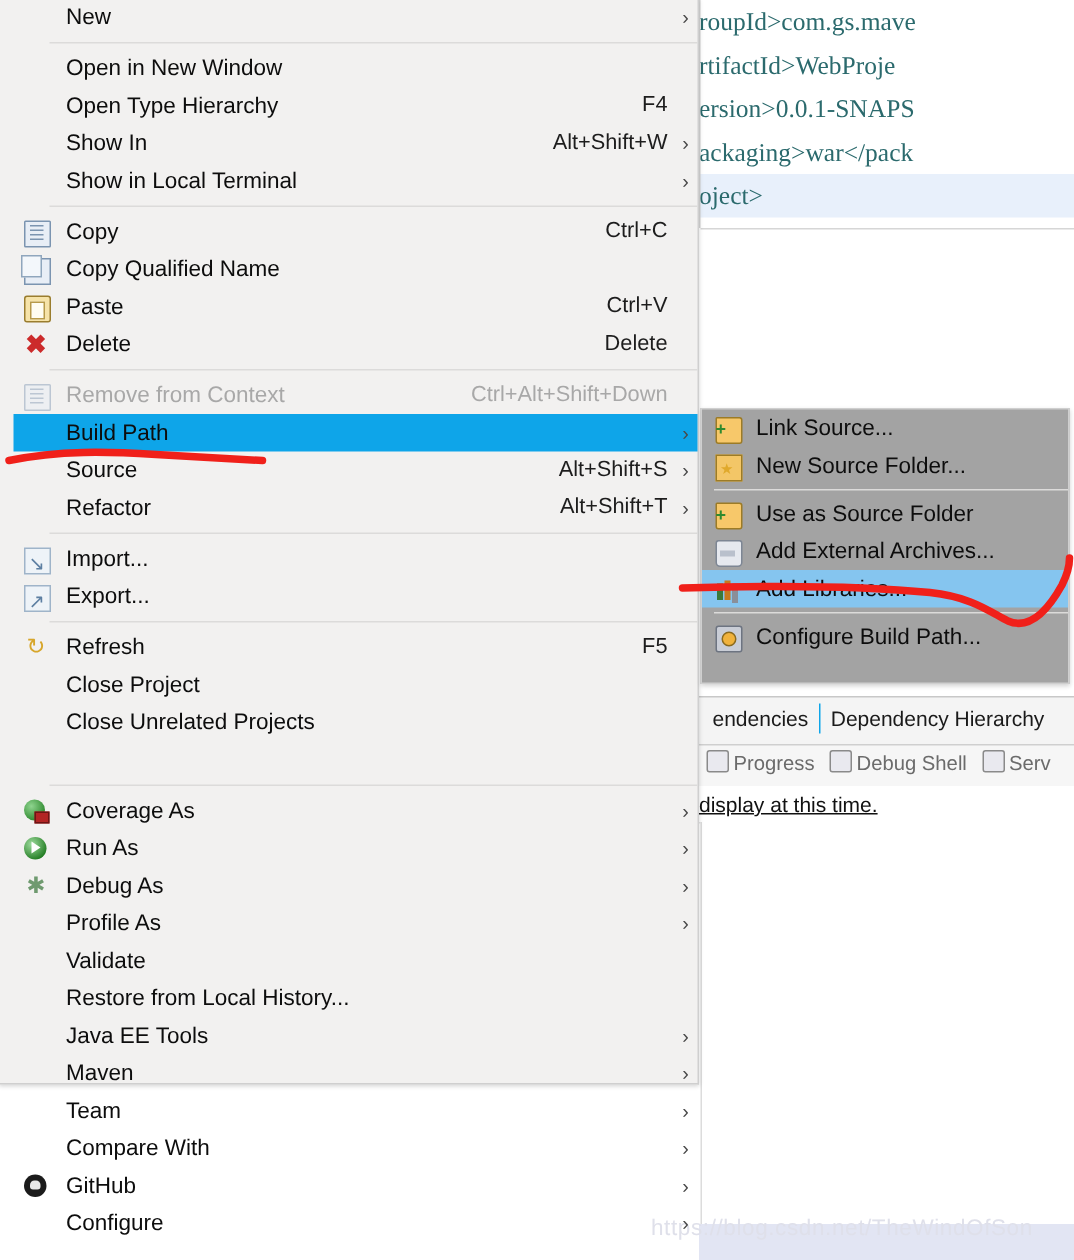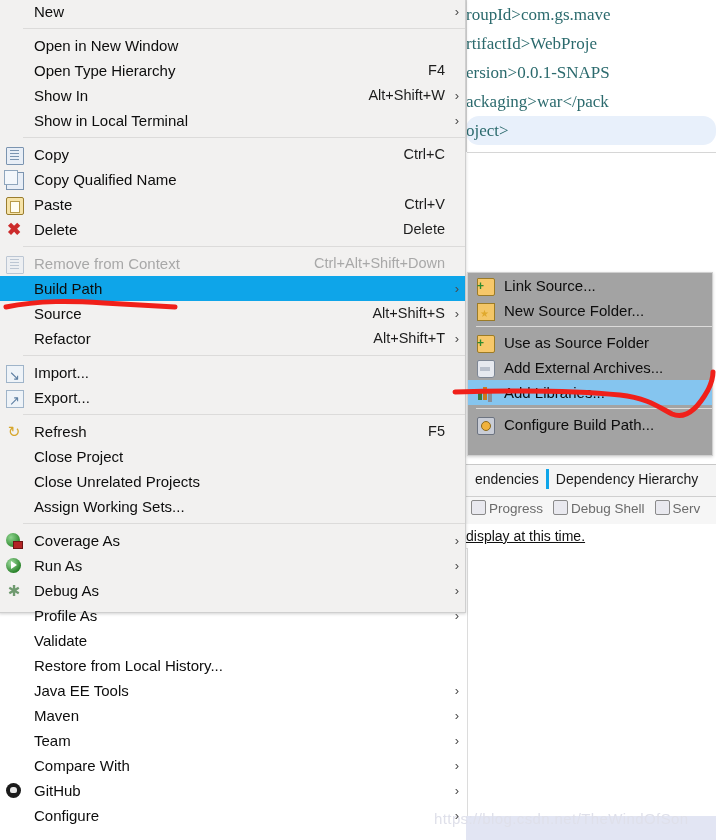--- a/index.html
+++ b/index.html
@@ -15,41 +15,41 @@
 
   .editor-area{
     position:absolute;left:466px;top:0;width:250px;height:152px;
     background:#ffffff;overflow:hidden;
   }
   .editor-line{
     font-family:Liberation Serif, serif;
     font-size:17px;line-height:29px;white-space:pre;color:#2b6a6d;
     padding-left:0px;
   }
-  .editor-line.caret-line{background:#e8f0fb;border-radius:13px;}
+  .editor-line.caret-line{background:#e8f0fb;}
 
   .editor-left-border{
     position:absolute;left:466px;top:0;width:1px;height:152px;background:#d4d4d4;
   }
 
   .editor-body{
     position:absolute;left:467px;top:152px;width:249px;height:312px;background:#ffffff;
     border-top:1px solid #d6d6d6;
   }
 
   .tabstrip{
     position:absolute;left:466px;top:464px;width:250px;height:32px;
     background:#f4f4f4;border-top:1px solid #c8c8c8;
   }
   .tabstrip .tabs{
     position:absolute;left:2px;top:4px;white-space:nowrap;
     font-size:14px;color:#1a1a1a;
   }
   .tabstrip .tab{display:inline-block;padding:2px 7px 2px 7px;}
-  .tabstrip .tab.sep{border-left:3px solid #0ea5e9;}
+  .tabstrip .tab.sep{border-left:1px solid #0ea5e9;}
 
   .viewstrip{
     position:absolute;left:466px;top:496px;width:250px;height:28px;
     background:#f6f6f6;border-top:1px solid #cfcfcf;
   }
   .viewstrip .views{
     position:absolute;left:0px;top:3px;white-space:nowrap;
     font-size:13.5px;color:#6b6b6b;
   }
   .viewstrip .view{display:inline-block;padding:0 5px;}
@@ -82,21 +82,21 @@
   }
 
   
   .menu{
     position:absolute;background:#f2f1f0;
     border:1px solid #cfcfcf;
     box-shadow:0 1px 3px rgba(0,0,0,.18);
     font-size:15px;color:#0d0d0d;
     box-sizing:border-box;
   }
-  #main-menu{left:-1px;top:-1px;width:467px;height:614px;border-left:none;border-top:none;}
+  #main-menu{left:-1px;top:-1px;width:467px;height:724px;border-left:none;border-top:none;padding-left:10px;}
   #submenu{left:467px;top:272px;width:246px;height:184px;background:#a3a3a3;}
 
   .mi{
     position:relative;height:25px;line-height:25px;display:flex;align-items:center;
     cursor:default;
   }
   .mi .ic{
     width:32px;min-width:32px;height:25px;position:relative;
   }
   .mi .lbl{flex:1;white-space:nowrap;}
@@ -330,21 +330,20 @@
       <span class="arw"></span>
     </div>
     <div class="mi">
       <span class="ic"></span>
       <span class="lbl">Close Unrelated Projects</span>
       <span class="acc"></span>
       <span class="arw"></span>
     </div>
     <div class="mi">
       <span class="ic"></span>
-      <span class="lbl">Assign Working Sets...</span>
       <span class="acc"></span>
       <span class="arw"></span>
     </div>
     <div class="sepline"></div>
     <div class="mi">
       <span class="ic">
         <span class="ico cov"></span>
       </span>
       <span class="lbl">Coverage As</span>
       <span class="acc"></span>

